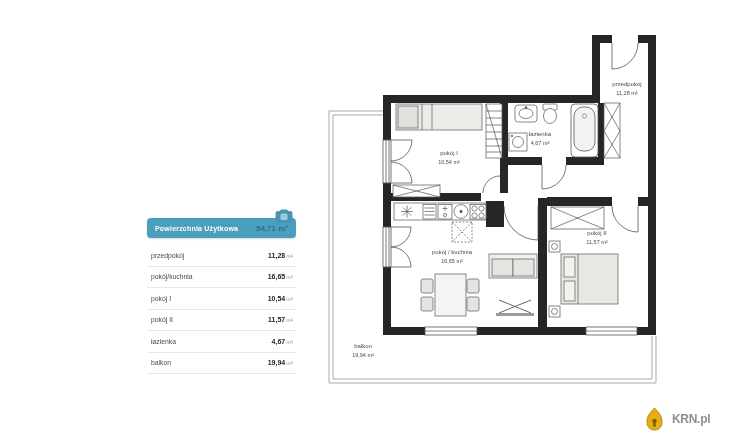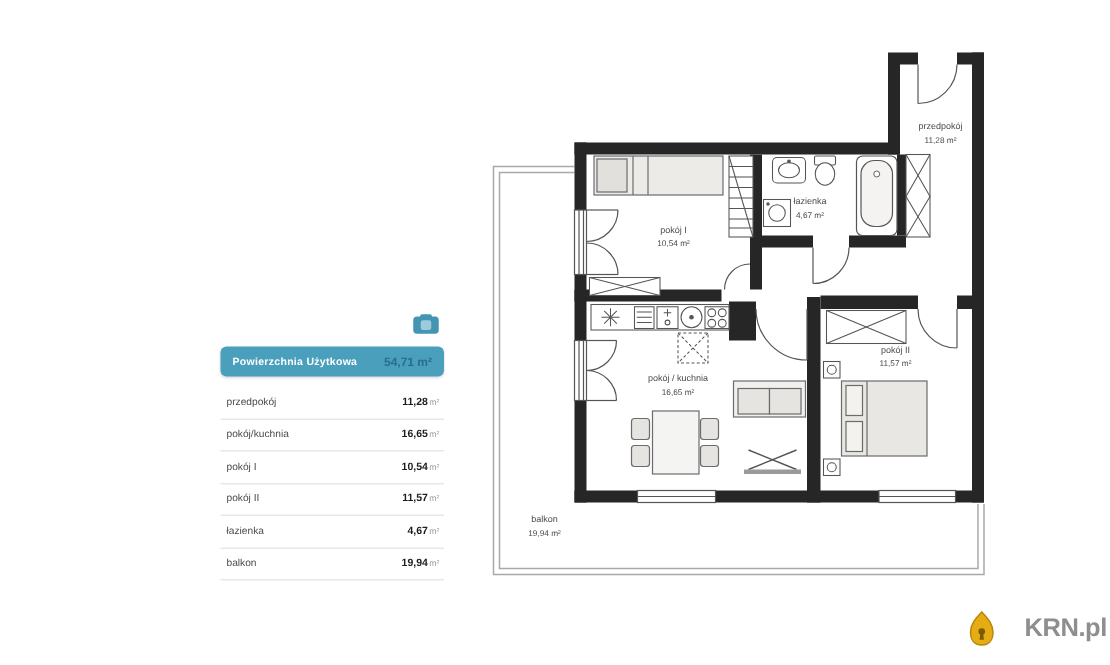--- a/index.html
+++ b/index.html
@@ -2,41 +2,41 @@
 <html><head>
 <meta charset="utf-8">
 <style>
   html,body{margin:0;padding:0;background:#fff;}
   .page{position:relative;width:740px;height:443px;background:#ffffff;overflow:hidden;
         font-family:"Liberation Sans", sans-serif;}
 
   
   .panel{position:absolute;left:147px;top:209px;width:149px;}
   .cam{position:absolute;right:3px;top:0;width:18px;height:14px;z-index:1;}
-  .hdr{position:relative;margin-top:22px;height:20px;background:#4AA0BC;border-radius:4px;
+  .hdr{position:relative;margin-top:9px;height:20px;background:#4AA0BC;border-radius:4px;
        display:flex;align-items:center;justify-content:space-between;padding:0 8px;
        box-shadow:0 1px 2px rgba(0,0,0,.15);text-align:center;}
   .hl{font-size:7px;font-weight:bold;color:#ffffff;letter-spacing:.2px;}
   .hv{font-size:8px;font-weight:bold;color:#286F8E;}
   .rows{margin-top:7px;}
   .row{height:20.5px;display:flex;align-items:center;justify-content:space-between;
        border-bottom:1px solid #e7e7e7;padding:0 3px 0 4px;}
   .rl{font-size:6.8px;color:#4a4a4a;}
   .rv{font-size:7px;color:#1e1e1e;font-weight:bold;}
   .rv .unit{font-size:5.8px;color:#9b9b9b;font-weight:normal;margin-left:1px;font-style:normal;}
 
   
   .plan{position:absolute;left:318px;top:24px;width:352px;height:368px;}
   .plan text{font-family:"Liberation Sans", sans-serif;fill:#4a4a4a;}
   .rname{font-size:6px;}
   .rarea{font-size:5.5px;fill:#6a6a6a;}
 
   
   .logo{position:absolute;left:645px;top:407px;display:flex;align-items:center;}
-  .logo .txt{font-size:17px;font-weight:bold;color:#8E8E8E;letter-spacing:-0.3px;margin-left:19px;}
+  .logo .txt{font-size:12px;font-weight:bold;color:#8E8E8E;letter-spacing:-0.3px;margin-left:8px;}
 </style>
 </head>
 <body>
 
 <div class="page">
 
   <div class="panel">
     <div class="cam">
       <svg width="18" height="14" viewBox="0 0 18 14">
         <rect x="0.5" y="2" width="17" height="11.5" rx="2.5" fill="#4494B3"></rect>

